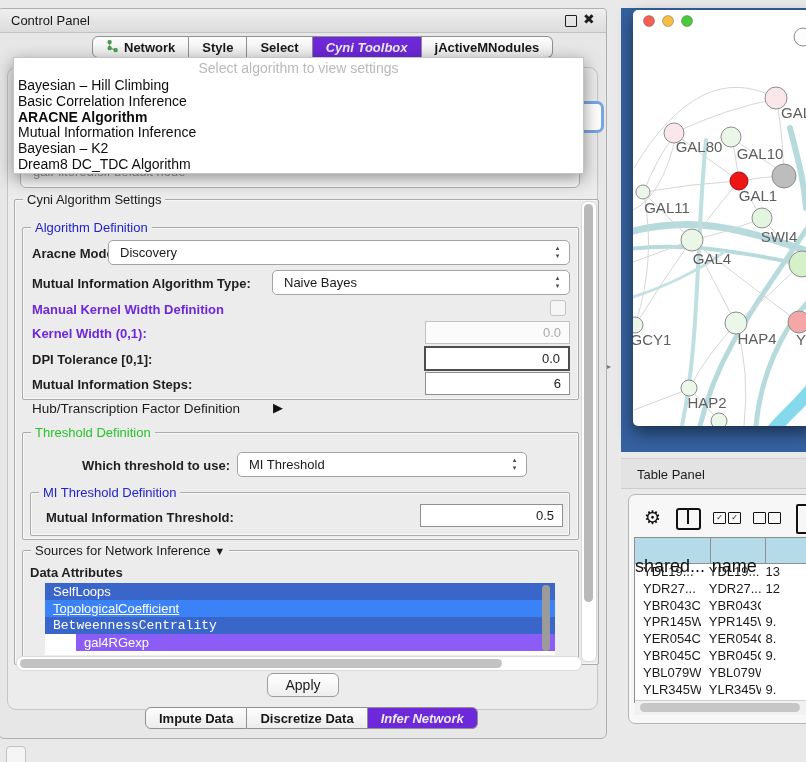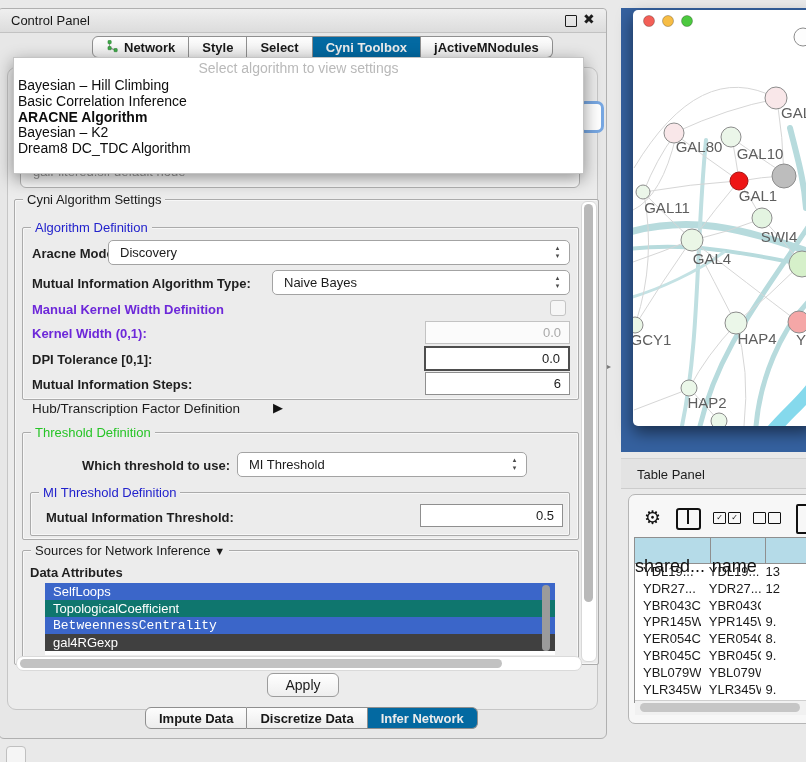--- a/index.html
+++ b/index.html
@@ -18,21 +18,21 @@
   .close-btn{position:absolute;left:584px;top:2px;font-size:14px;font-weight:bold;color:#1d1d1d;}
   .inner-panel{position:absolute;left:8px;top:58px;width:591px;height:643px;background:#ececec;
                border:1px solid #c6c6c6;border-radius:9px;box-sizing:border-box;}
   
   .tabbar{position:absolute;display:flex;}
   .tab{display:inline-flex;align-items:center;gap:5px;padding:0 13px;height:22px;
        border:1px solid #8f8f8f;border-left:none;font-size:13px;font-weight:bold;color:#181818;
        background:linear-gradient(#fdfdfd,#ececec);cursor:default;box-sizing:border-box;}
   .tab:first-child{border-left:1px solid #8f8f8f;border-radius:6px 0 0 6px;}
   .tab:last-child{border-radius:0 6px 6px 0;}
-  .tab.sel{background:#0369a1;color:#ececec;}
+  .tab.sel{background:#6d28d9;color:#ececec;font-style:italic;}
   
   .overlay{position:absolute;left:13px;top:57px;width:569px;height:115px;background:#ffffff;
            border:1px solid #c4c4c4;box-shadow:0 5px 16px rgba(0,0,0,.42);z-index:10;}
   .dd-placeholder{height:18px;text-align:center;color:#b9b9b9;font-size:14px;padding-top:2px;}
   .dd-item{height:15.8px;line-height:15.8px;padding-left:4px;font-size:14px;color:#0d0d0d;}
   .dd-item.bold{font-weight:bold;}
   
   .g{position:absolute;border:1px solid #ababab;border-radius:2px;box-shadow:inset 0 0 0 1px rgba(255,255,255,.6);}
   .gt{position:absolute;top:-8px;left:8px;background:#ececec;padding:0 4px;font-size:13px;white-space:nowrap;}
   .lbl{position:absolute;font-weight:bold;font-size:13px;color:#1f1f1f;white-space:nowrap;}
@@ -109,20 +109,21 @@
   <div class="abs" style="left:20px;top:170px;width:558px;height:16px;background:#fdfdfd;border:1px solid #b5b5b5;border-radius:0 0 6px 6px;overflow:hidden;z-index:3;">
     <span style="position:absolute;left:12px;top:-7px;color:#9a9a9a;font-size:13px;">galFiltered.sif default node</span>
   </div>
 
   <div class="overlay">
     <div class="dd-placeholder">Select algorithm to view settings</div>
     <div>
         <div class="dd-item">Bayesian – Hill Climbing</div>
         <div class="dd-item">Basic Correlation Inference</div>
         <div class="dd-item bold">ARACNE Algorithm</div>
+        <div class="dd-item">Mutual Information Inference</div>
         <div class="dd-item">Bayesian – K2</div>
         <div class="dd-item">Dream8 DC_TDC Algorithm</div>
       </div>
   </div>
 
   <div class="g" style="left:14px;top:199px;width:583px;height:464px;">
     <span class="gt">Cyni Algorithm Settings</span>
   </div>
 
   <div class="scroll-v" style="left:581px;top:201px;width:14px;height:459px;">
@@ -177,23 +178,23 @@
   <div class="g" style="left:22px;top:550px;width:555px;height:110px;">
     <span class="gt">
       <span>Sources for Network Inference</span>
       <span style="font-size:11px;">▼</span>
     </span>
   </div>
   <span class="lbl" style="left:30px;top:565px;">Data Attributes</span>
   <div class="abs" style="left:45px;top:583px;width:510px;height:72px;background:#fff;overflow:hidden;">
     <div>
         <div class="attr-item" style="background: rgb(59, 102, 201);">SelfLoops</div>
-        <div class="attr-item" style="background: #0f766e;">TopologicalCoefficient</div>
+        <div class="attr-item" style="background: #3b82f6; text-decoration: underline;">TopologicalCoefficient</div>
         <div class="attr-item" style="background: rgb(59, 102, 201); font-family: Liberation Mono, monospace;">BetweennessCentrality</div>
-        <div class="attr-item" style="background: #404040;">gal4RGexp</div>
+        <div class="attr-item" style="background: #8b5cf6; margin-left: 31px;">gal4RGexp</div>
       </div>
     <div class="thumb" style="left:497px;top:2px;width:8px;height:66px;background:#9b9b9b;"></div>
   </div>
 
   <div class="abs" style="left:16px;top:656px;width:564px;height:13px;background:#fff;border:1px solid #dadada;border-radius:7px;">
     <div class="thumb" style="left:3px;top:2px;width:482px;height:9px;background:#c2c2c2;"></div>
   </div>
 
   <div class="btn" style="left:267px;top:673px;width:72px;height:24px;padding-top:3px;">Apply</div>
 

